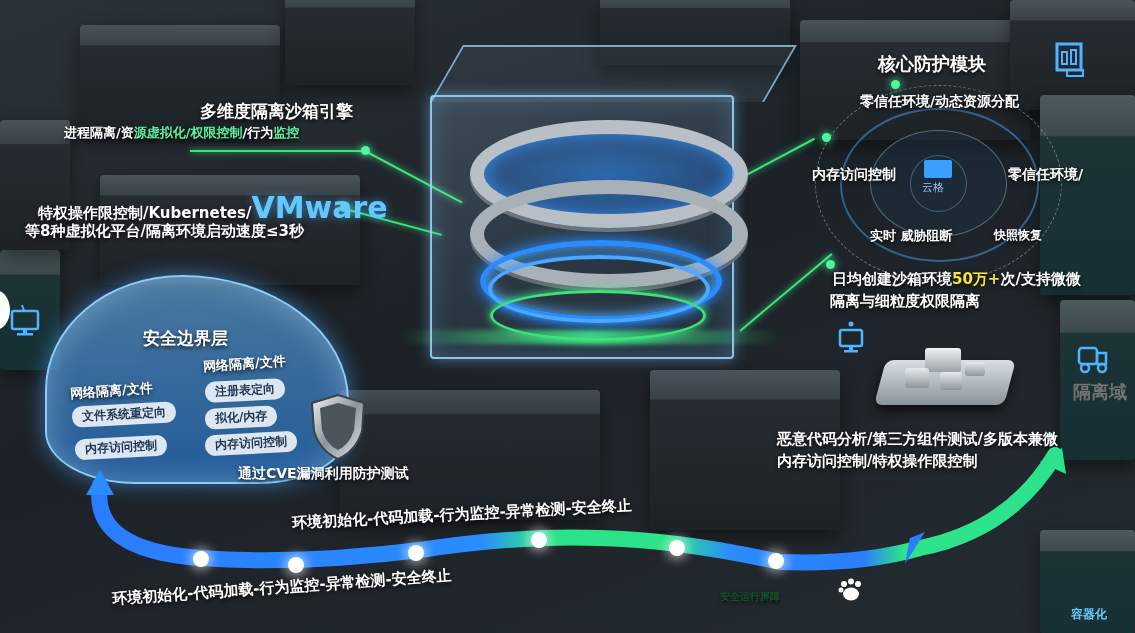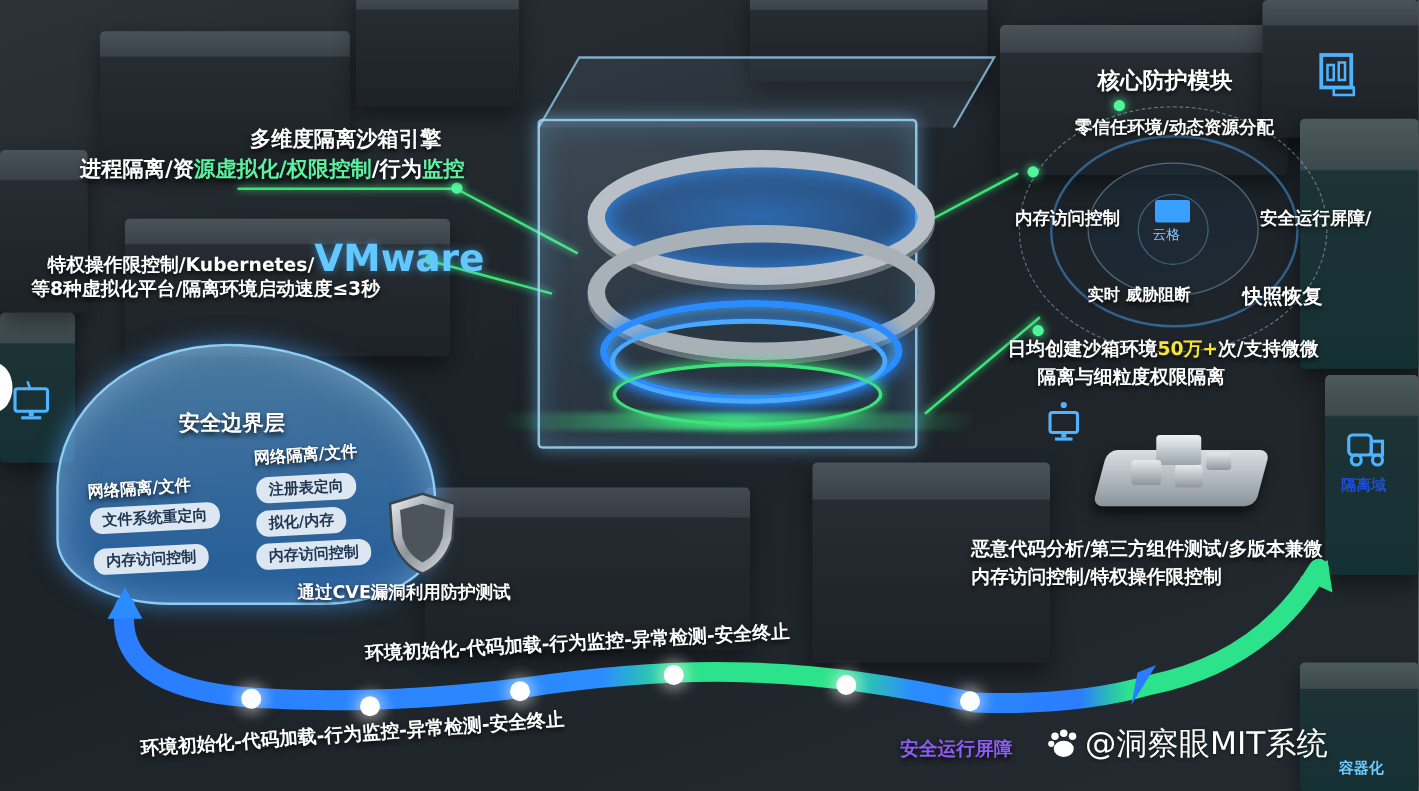--- a/index.html
+++ b/index.html
@@ -74,52 +74,52 @@
   <div class="cube-front"></div>
   <div class="abs" style="left:430px;top:45px;width:330px;height:55px;border:2px solid rgba(160,220,255,.7);border-bottom:none;transform:skewX(-30deg);transform-origin:bottom left;background:rgba(180,220,255,.08);"></div>
   <div class="ring" style="left:470px;top:120px;width:250px;height:80px;border:14px solid #b8bfc6;box-shadow:0 4px 0 #6c747b, inset 0 0 18px rgba(50,150,255,.9);background:radial-gradient(ellipse,rgba(40,140,255,.55),rgba(20,80,200,.2));"></div>
   <div class="ring" style="left:470px;top:180px;width:250px;height:80px;border:14px solid #a9b1b8;box-shadow:0 4px 0 #646c73;background:transparent;"></div>
   <div class="ring" style="left:480px;top:240px;width:230px;height:70px;border:6px solid #2a8cff;box-shadow:0 0 16px #2a8cff, inset 0 0 14px #5ab6ff;"></div>
   <div class="ring" style="left:488px;top:255px;width:214px;height:60px;border:4px solid #4aa8ff;box-shadow:0 0 10px #2a8cff;"></div>
   <div class="ring" style="left:490px;top:290px;width:210px;height:45px;border:3px solid #3ee27b;box-shadow:0 0 10px #3ee27b;"></div>
 </div>
 
 <div class="txt abs" style="left:200px;top:100px;font-size:17px;">多维度隔离沙箱引擎</div>
-<div class="txt abs" style="left:64px;top:124px;font-size:17px;">
+<div class="txt abs" style="left:64px;top:124px;font-size:13px;">
   <span>进程隔离/资</span><span class="hl-green">源虚拟化/权限控制</span><span>/行为</span><span class="hl-green">监控</span>
 </div>
 
 <div class="txt abs" style="left:38px;top:190px;font-size:15px;">
   <span>特权操作限控制/Kubernetes/</span><span class="vm">VMware</span>
 </div>
 <div class="txt abs" style="left:25px;top:222px;font-size:15px;">等8种虚拟化平台/隔离环境启动速度≤3秒</div>
 
 <div>
   <div class="radar" style="left:815px;top:85px;width:245px;height:195px;"></div>
   <div class="radar" style="left:840px;top:108px;width:195px;height:150px;border:2px solid rgba(70,150,220,.55);"></div>
   <div class="radar" style="left:870px;top:130px;width:135px;height:105px;border:1px solid rgba(120,150,170,.6);background:rgba(30,45,60,.55);"></div>
   <div class="radar" style="left:910px;top:155px;width:55px;height:55px;border:1px solid rgba(80,120,150,.7);background:#1d2a36;"></div>
   <div class="abs" style="left:924px;top:160px;width:28px;height:18px;background:#3aa0ff;border-radius:2px;"></div>
   <div class="abs" style="left:922px;top:180px;font-size:11px;color:#8fc6ff;">云格</div>
 </div>
 <div class="txt abs" style="left:878px;top:52px;font-size:18px;text-align:right;">核心防护模块</div>
 <div class="txt abs" style="left:860px;top:93px;font-size:14px;">零信任环境/动态资源分配</div>
 <div class="txt abs" style="left:812px;top:166px;font-size:14px;">内存访问控制</div>
-<div class="txt abs" style="left:1008px;top:166px;font-size:14px;">安全运行屏障/</div>
+<div class="txt abs" style="left:1008px;top:166px;font-size:14px;">零信任环境/</div>
 <div class="txt abs" style="left:870px;top:227px;font-size:13px;">实时 威胁阻断</div>
-<div class="txt abs" style="left:994px;top:227px;font-size:16px;">快照恢复</div>
+<div class="txt abs" style="left:994px;top:227px;font-size:12px;">快照恢复</div>
 
 <svg class="abs" style="left:1053px;top:40px;" width="36" height="40" viewBox="0 0 36 40">
   <rect x="4" y="4" width="24" height="26" fill="none" stroke="#4fb4ff" stroke-width="3"></rect>
   <rect x="9" y="12" width="5" height="12" fill="none" stroke="#4fb4ff" stroke-width="2"></rect>
   <rect x="18" y="10" width="5" height="14" fill="none" stroke="#4fb4ff" stroke-width="2"></rect>
   <rect x="14" y="30" width="16" height="6" fill="none" stroke="#4fb4ff" stroke-width="2"></rect>
 </svg>
 
-<div class="txt abs" style="left:806px;top:270px;font-size:15px;">
+<div class="txt abs" style="left:832px;top:270px;font-size:15px;">
   <span>日均创建沙箱环境</span><span class="hl-yellow">50万+</span><span>次/支持微微</span>
 </div>
 <div class="txt abs" style="left:830px;top:292px;font-size:15px;">隔离与细粒度权限隔离</div>
 
 <svg class="abs" style="left:838px;top:320px;" width="26" height="36" viewBox="0 0 26 36">
   <circle cx="13" cy="4" r="2.5" fill="#4fb4ff"></circle>
   <rect x="2" y="10" width="22" height="16" rx="2" fill="none" stroke="#4fb4ff" stroke-width="2.5"></rect>
   <rect x="11" y="26" width="4" height="4" fill="#4fb4ff"></rect>
   <rect x="6" y="30" width="14" height="2.5" fill="#4fb4ff"></rect>
 </svg>
@@ -139,21 +139,21 @@
   <div class="abs" style="left:940px;top:372px;width:22px;height:18px;background:linear-gradient(180deg,#e6eaee,#8e979e);border-radius:3px;"></div>
   <div class="abs" style="left:965px;top:362px;width:20px;height:14px;background:linear-gradient(180deg,#e6eaee,#8e979e);border-radius:3px;"></div>
 </div>
 
 <svg class="abs" style="left:1075px;top:345px;" width="36" height="30" viewBox="0 0 36 30">
   <rect x="4" y="3" width="18" height="16" rx="3" fill="none" stroke="#4fb4ff" stroke-width="2.5"></rect>
   <rect x="22" y="8" width="9" height="11" fill="none" stroke="#4fb4ff" stroke-width="2.5"></rect>
   <circle cx="10" cy="23" r="4" fill="none" stroke="#4fb4ff" stroke-width="2.5"></circle>
   <circle cx="27" cy="23" r="4" fill="none" stroke="#4fb4ff" stroke-width="2.5"></circle>
 </svg>
-<div class="abs" style="left:1073px;top:380px;font-size:12px;color:#1d4ed8;font-weight:bold;">隔离域</div>
+<div class="abs" style="left:1073px;top:380px;font-size:18px;color:#737373;font-weight:bold;">隔离域</div>
 
 <div class="dome"></div>
 <div class="txt abs" style="left:143px;top:327px;font-size:17px;text-align:right;">安全边界层</div>
 <div class="txt abs" style="left:70px;top:382px;font-size:13px;transform:rotate(-4deg);">网络隔离/文件</div>
 <div class="pill" style="left:72px;top:404px;transform:rotate(-3deg);">文件系统重定向</div>
 <div class="pill" style="left:75px;top:437px;transform:rotate(-3deg);">内存访问控制</div>
 <div class="txt abs" style="left:203px;top:355px;font-size:13px;transform:rotate(-4deg);">网络隔离/文件</div>
 <div class="pill" style="left:205px;top:380px;transform:rotate(-3deg);">注册表定向</div>
 <div class="pill" style="left:205px;top:407px;transform:rotate(-3deg);">拟化/内存</div>
 <div class="pill" style="left:205px;top:433px;transform:rotate(-3deg);">内存访问控制</div>
@@ -194,25 +194,24 @@
 </svg>
 <div class="flow-dot" style="left:193px;top:551px;"></div>
 <div class="flow-dot" style="left:288px;top:557px;"></div>
 <div class="flow-dot" style="left:408px;top:545px;"></div>
 <div class="flow-dot" style="left:531px;top:532px;"></div>
 <div class="flow-dot" style="left:669px;top:540px;"></div>
 <div class="flow-dot" style="left:768px;top:553px;"></div>
 
 <div class="txt abs" style="left:292px;top:505px;font-size:15px;transform:rotate(-3deg);">环境初始化-代码加载-行为监控-异常检测-安全终止</div>
 <div class="txt abs" style="left:112px;top:578px;font-size:15px;transform:rotate(-4deg);">环境初始化-代码加载-行为监控-异常检测-安全终止</div>
-<div class="abs" style="left:720px;top:590px;font-size:15px;font-weight:bold;color:#8b5cf6;text-shadow:0 2px 4px rgba(0,0,0,.8);">安全运行屏障</div>
+<div class="abs" style="left:720px;top:590px;font-size:10px;font-weight:bold;color:#14532d;text-shadow:0 2px 4px rgba(0,0,0,.8);">安全运行屏障</div>
 
 <div class="abs" style="left:838px;top:578px;display:flex;align-items:center;">
   <svg width="26" height="24" viewBox="0 0 26 24">
     <circle cx="6" cy="6" r="3" fill="#fff"></circle>
       <circle cx="13" cy="3.5" r="3" fill="#fff"></circle>
     <circle cx="20" cy="6" r="3" fill="#fff"></circle>
       <circle cx="3" cy="12" r="2.5" fill="#fff"></circle>
     <ellipse cx="13" cy="16" rx="8" ry="6.5" fill="#fff"></ellipse>
   </svg>
-  <span style="font-size:25px;color:#fff;margin-left:4px;text-shadow:0 1px 3px rgba(0,0,0,.6);white-space:nowrap;">@洞察眼MIT系统</span>
 </div>
 <div class="abs" style="left:1071px;top:606px;font-size:12px;color:#6ccaff;font-weight:bold;">容器化</div>
 
 </body></html>

